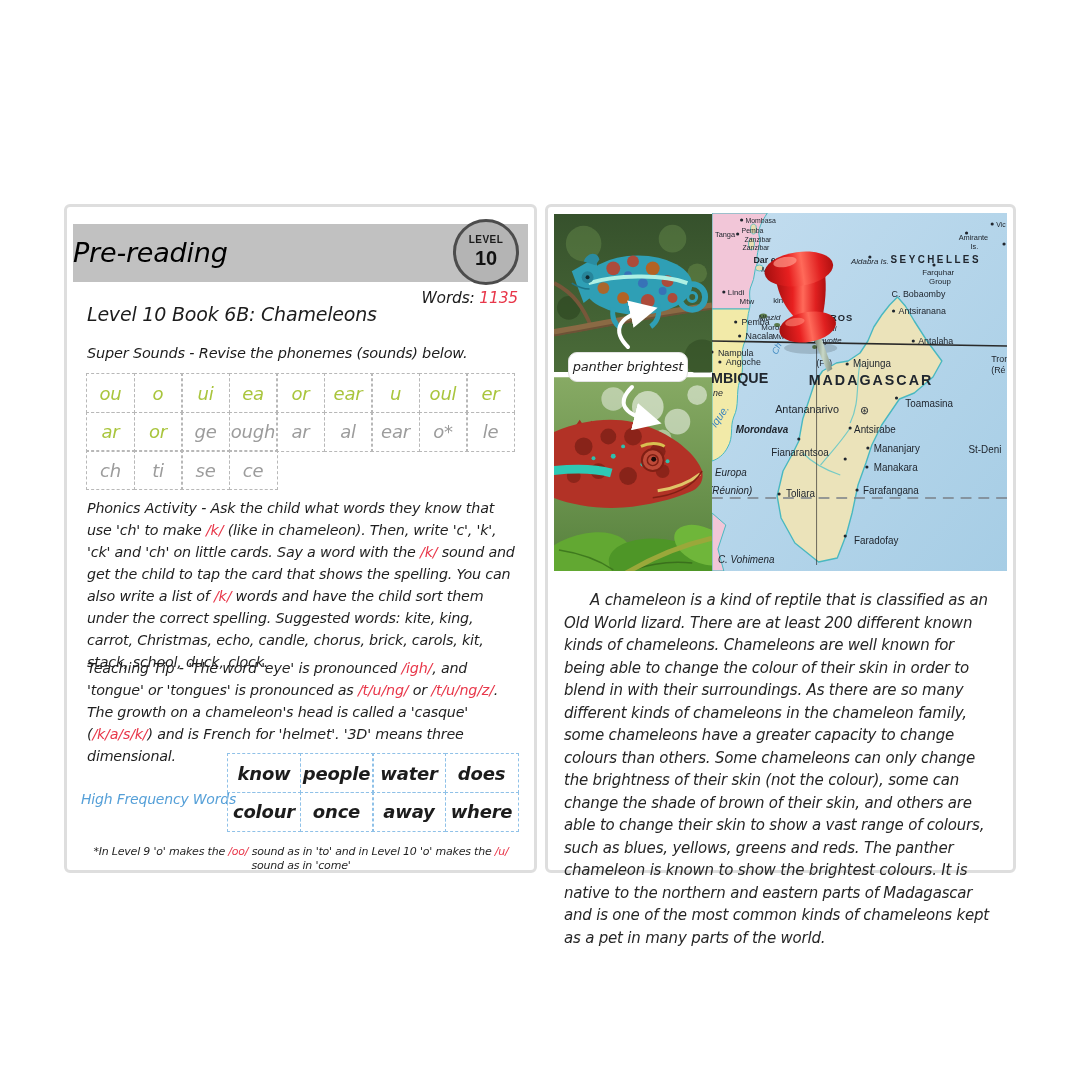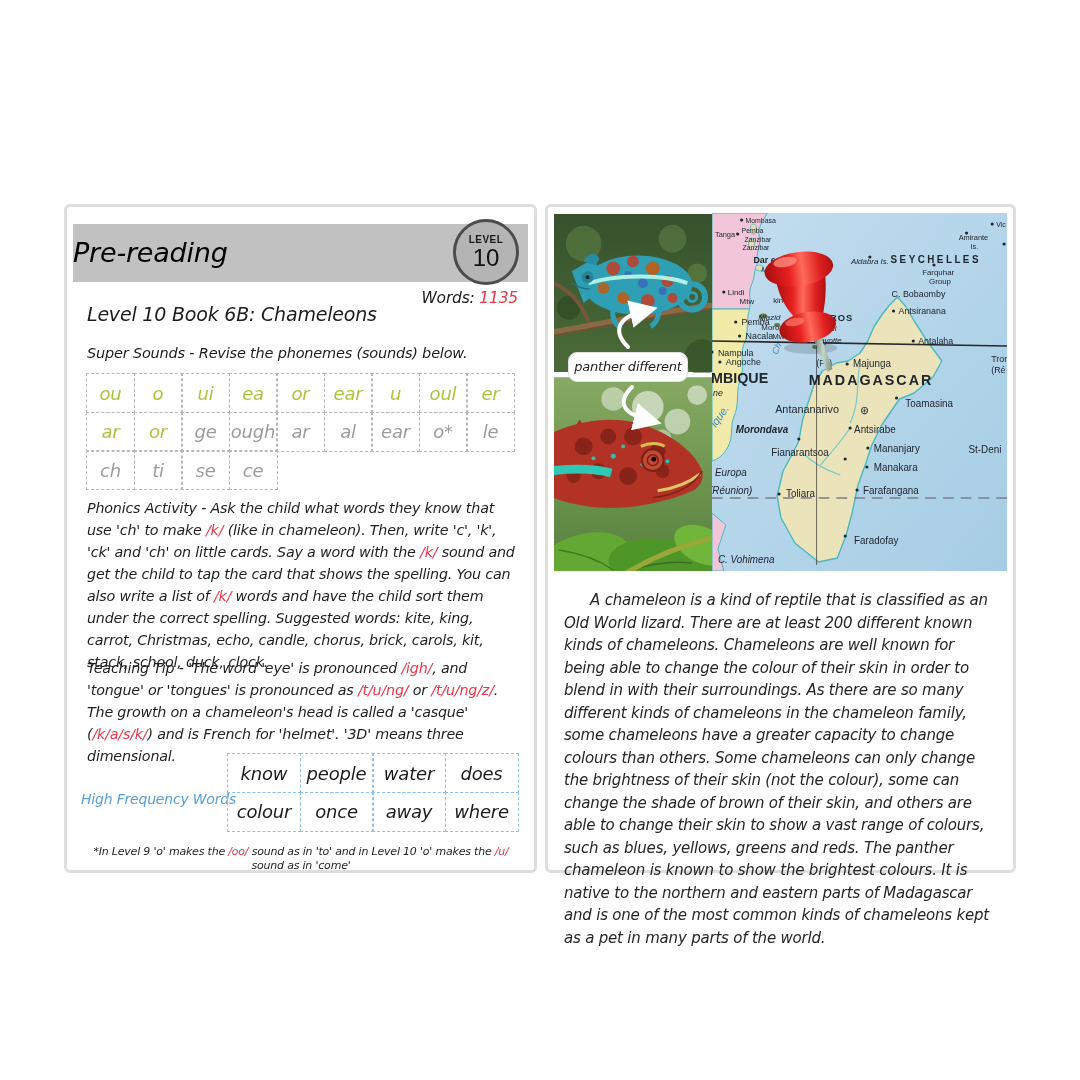--- a/index.html
+++ b/index.html
@@ -13,41 +13,41 @@
   #left-card  { left:64px;  top:204px; width:473px; height:669px; }
   #right-card { left:545px; top:204px; width:471px; height:669px; }
 
   
   .header-bar { position:absolute; left:6px; right:6px; top:17px; height:58px; background:#c1c1c1; }
   .header-title { width:100%; text-align:left; line-height:58px; font-size:27px; color:#000000; }
   .level-badge { position:absolute; left:386px; top:12px; width:66px; height:66px; border-radius:50%;
                  background:#b4b4b4; border:3px solid #4c4c4c; z-index:3;
                  display:flex; flex-direction:column; align-items:center; justify-content:center; }
   .level-word { font-size:10px; font-weight:700; letter-spacing:0.5px; color:#1a1a1a; }
-  .level-num  { font-size:24px; font-weight:400; color:#111; line-height:26px; }
+  .level-num  { font-size:20px; font-weight:700; color:#111; line-height:26px; }
 
   .words-line { position:absolute; top:82px; right:16px; font-size:15.5px; color:#1c1c1c; }
   .book-title { position:absolute; top:96px; left:20px; font-size:19px; color:#1c1c1c; }
   .super-line { position:absolute; top:138px; left:20px; font-size:14.5px; color:#1c1c1c; }
 
   .p-table { position:absolute; top:166px; left:19px; }
   .p-row { display:flex; }
   .p-cell { width:49px; height:40px; border:1.5px dashed #b8b8b8; margin-right:-1.5px; margin-bottom:-1.5px;
             display:flex; align-items:center; justify-content:center; font-size:18px;
             font-style:italic; }
   .pc-green { color:#a9c53d; }
   .pc-gray  { color:#9c9c9c; }
 
   .para { position:absolute; left:20px; width:432px; font-size:14.3px; line-height:22px; color:#1f1f1f; }
   #phonics  { top:290px; }
   #teaching { top:450px; }
   .red { color:#e8374a; }
 
   .hfw-label { position:absolute; top:584px; left:14px; font-size:14px; color:#56a0d8; white-space:nowrap; }
-  .h-table { position:absolute; top:546px; left:160px; }
+  .h-table { position:absolute; top:546px; left:160px;font-weight:bold; }
   .h-row { display:flex; }
   .h-cell { width:74px; height:40px; border:1.5px dashed #8fc1e8; margin-right:-1.5px; margin-bottom:-1.5px;
             display:flex; align-items:center; justify-content:center; font-size:18px; color:#1c1c1c;
             font-style:italic; }
   .footnote { position:absolute; top:638px; left:10px; width:448px; text-align:center;
               font-size:11px; line-height:14px; color:#1f1f1f; }
 
   
   .photos { position:absolute; left:6px; top:6px; width:453px; height:358px; display:flex; overflow:hidden; }
   .photo-col { position:relative; width:158px; height:358px; flex:none; }
@@ -370,18 +370,18 @@
 
       <svg class="arrows" width="453" height="358" viewBox="0 0 453 358">
         <defs>
           <marker id="arrowHead" markerWidth="7" markerHeight="7" refX="3.5" refY="3.5" orient="auto">
             <path d="M0,0 L7,3.5 L0,7 Z" fill="#ffffff"></path>
           </marker>
         </defs>
         <path d="M74,134 C58,118 64,104 90,98" stroke="#ffffff" stroke-width="4" fill="none" stroke-linecap="round" marker-end="url(#arrowHead)"></path>
         <path d="M78,174 C62,190 70,201 94,207" stroke="#ffffff" stroke-width="4" fill="none" stroke-linecap="round" marker-end="url(#arrowHead)"></path>
       </svg>
-      <div class="photo-label hand">panther different</div>
+      <div class="photo-label hand">panther brightest</div>
     </div>
 
     <div class="body-text hand">A chameleon is a kind of reptile that is classified as an Old World lizard. There are at least 200 different known kinds of chameleons. Chameleons are well known for being able to change the colour of their skin in order to blend in with their surroundings. As there are so many different kinds of chameleons in the chameleon family, some chameleons have a greater capacity to change colours than others. Some chameleons can only change the brightness of their skin (not the colour), some can change the shade of brown of their skin, and others are able to change their skin to show a vast range of colours, such as blues, yellows, greens and reds. The panther chameleon is known to show the brightest colours. It is native to the northern and eastern parts of Madagascar and is one of the most common kinds of chameleons kept as a pet in many parts of the world.</div>
   </div>
 </div>
 
 </body></html>

